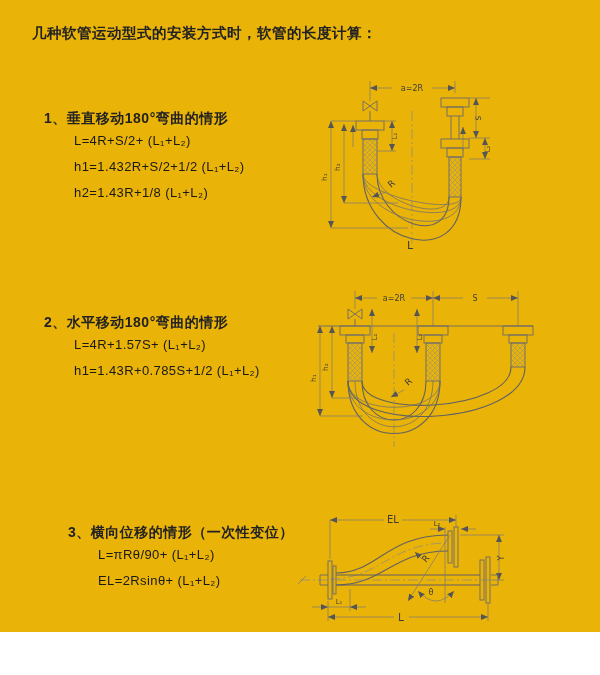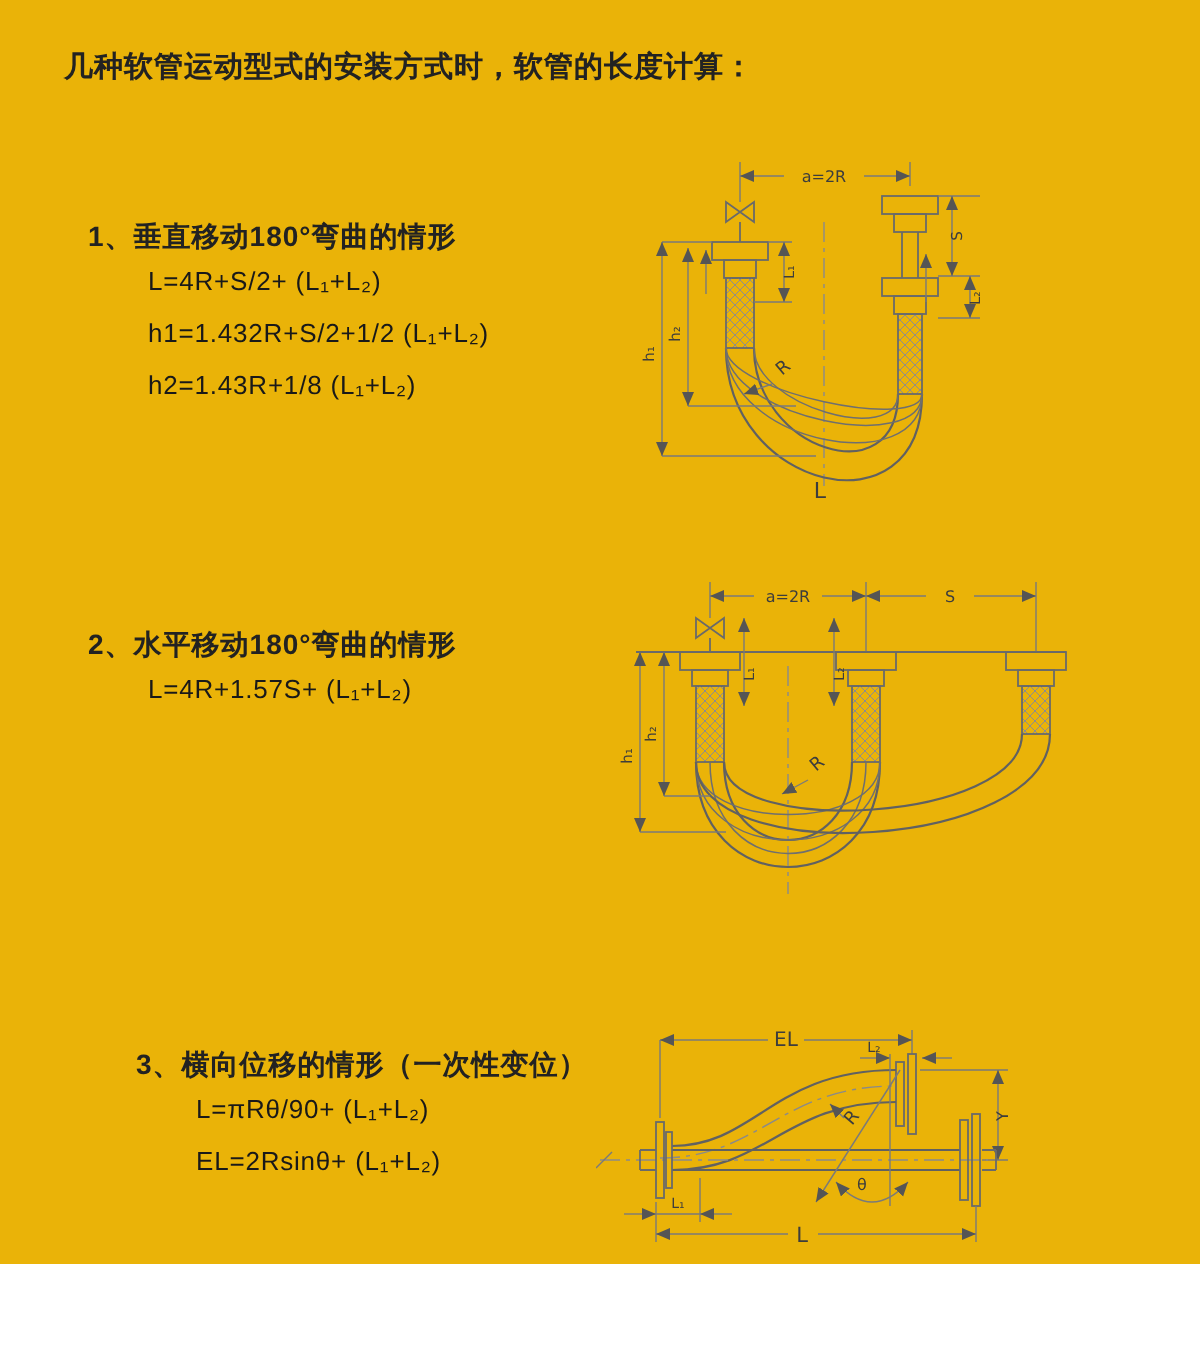--- a/index.html
+++ b/index.html
@@ -38,20 +38,21 @@
   <div class="section" id="sec1">
     <div class="heading">1、垂直移动180°弯曲的情形</div>
     <div class="formula">L=4R+S/2+ (L₁+L₂)</div>
     <div class="formula">h1=1.432R+S/2+1/2 (L₁+L₂)</div>
     <div class="formula">h2=1.43R+1/8 (L₁+L₂)</div>
   </div>
 
   <div class="section" id="sec2">
     <div class="heading">2、水平移动180°弯曲的情形</div>
     <div class="formula">L=4R+1.57S+ (L₁+L₂)</div>
+    <div class="formula">h1=1.43R+0.785S+1/2 (L₁+L₂)</div>
   </div>
 
   <div class="section" id="sec3">
     <div class="heading">3、横向位移的情形（一次性变位）</div>
     <div class="formula">L=πRθ/90+ (L₁+L₂)</div>
     <div class="formula">EL=2Rsinθ+ (L₁+L₂)</div>
   </div>
 
   <svg style="left:300px;top:75px" width="300" height="185" viewBox="0 0 300 185">
     <defs>

